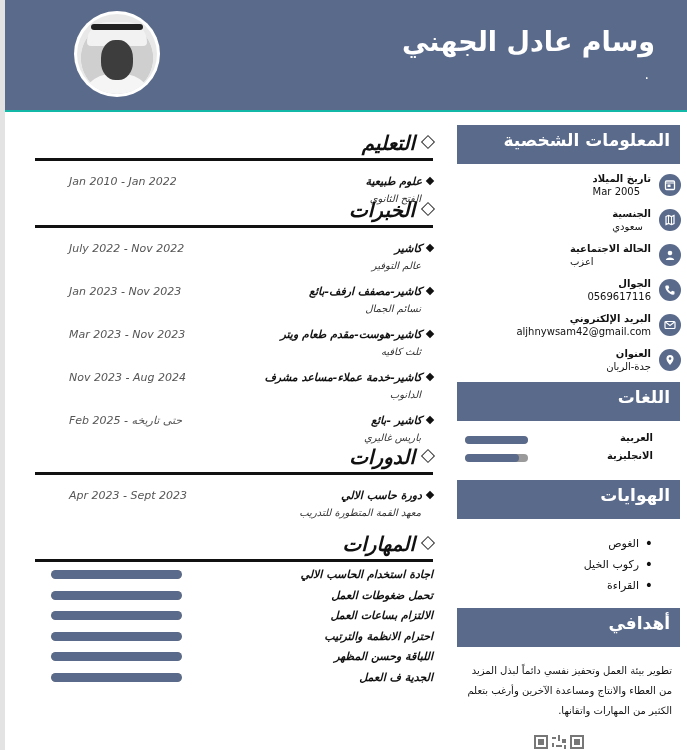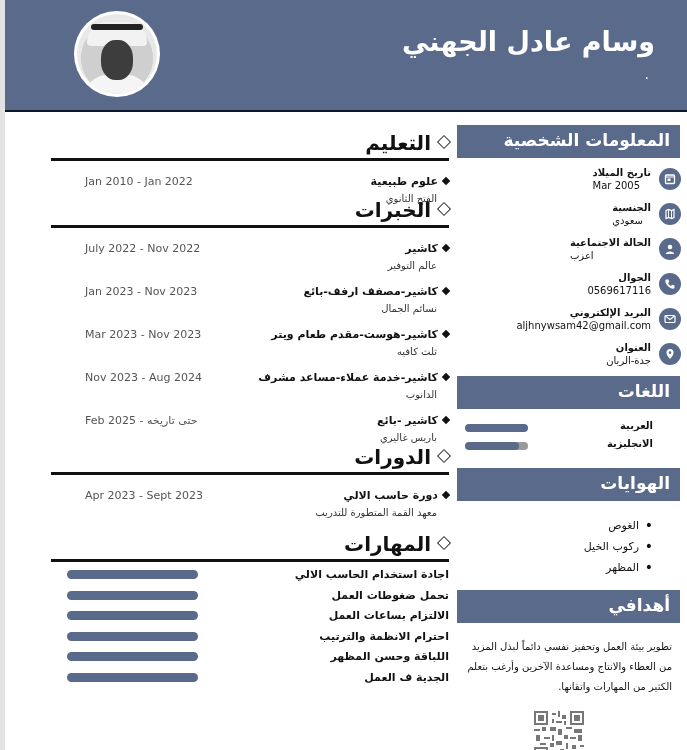--- a/index.html
+++ b/index.html
@@ -14,21 +14,21 @@
       width: 687px; height: 750px;
       background: #fff;
       border-left: 5px solid #e3e3e3;
       overflow: hidden;
     }
     
     .header {
       position: absolute; left: 0; top: 0;
       width: 682px; height: 112px;
       background: #5a6a8b;
-      border-bottom: 2px solid #0f172a;
+      border-bottom: 2px solid #14b8a6;
     }
     .header .name {
       position: absolute; right: 32px; top: 26px;
       color: #fff; font-size: 27px; font-weight: bold;
       direction: rtl;
     }
     .header .subtitle {
       position: absolute; right: 38px; top: 66px;
       color: #fff; font-size: 14px;
     }
@@ -58,21 +58,21 @@
       position: absolute; left: 4px; top: 60px; width: 72px; height: 30px;
       background: #f5f5f5; border-radius: 30px 30px 0 0;
     }
 
     
     .sidebar { position: absolute; right: 0; top: 125px; width: 230px; }
     .side-title {
       background: #5a6a8b; color: #fff;
       font-size: 17px; font-weight: bold;
       direction: rtl; text-align: right;
-      padding: 5px 10px; height: 33px;
+      padding: 5px 10px; height: 39px;
       margin-right: 7px;
     }
     .personal { padding: 8px 0 0 0; }
     .info-row {
       display: flex; flex-direction: row-reverse; align-items: flex-start;
       margin-right: 36px; margin-bottom: 7px; height: 28px;
       position: relative;
     }
     .info-icon {
       position: absolute; right: -30px; top: 2px;
@@ -108,21 +108,21 @@
     .goals {
       direction: rtl; text-align: right; font-size: 10px; line-height: 20px;
       padding: 14px 15px 0 0;
     }
     .qr {
       position: absolute; width: 50px; height: 50px;
       left: 77px; top: 0;
     }
 
     
-    .main { position: absolute; left: 46px; top: 125px; width: 398px; }
+    .main { position: absolute; left: 30px; top: 125px; width: 398px; font-style: italic; }
     .section-title {
       direction: rtl; text-align: right;
       font-size: 20px; font-weight: bold;
       height: 36px; line-height: 36px;
       border-bottom: 3px solid #111;
       position: relative;
     }
     .diamond-outline {
       display: inline-block; width: 10px; height: 10px;
       border: 1.5px solid #333; transform: rotate(45deg);
@@ -267,21 +267,21 @@
         <div class="lang-bar">
             <div class="lang-fill" style="width: 85%;"></div>
           </div>
       </div>
     </div>
 
     <div class="side-title" style="margin-top:12px;">الهوايات</div>
     <div class="hobbies">
       <div class="hobby">الغوص</div>
       <div class="hobby">ركوب الخيل</div>
-      <div class="hobby">المظهر</div>
+      <div class="hobby">القراءة</div>
     </div>
 
     <div class="side-title">أهدافي</div>
     <div class="goals">تطوير بيئة العمل وتحفيز نفسي دائماً لبذل المزيد من العطاء والانتاج ومساعدة الآخرين وأرغب بتعلم الكثير من المهارات واتقانها.</div>
     <div style="position:relative; height:60px; margin-top:14px;">
       <svg class="qr" viewBox="0 0 25 25">
         <rect width="25" height="25" fill="#fff"></rect>
         <g fill="#777">
           <rect x="0" y="0" width="7" height="7"></rect>
             <rect x="1" y="1" width="5" height="5" fill="#fff"></rect>

